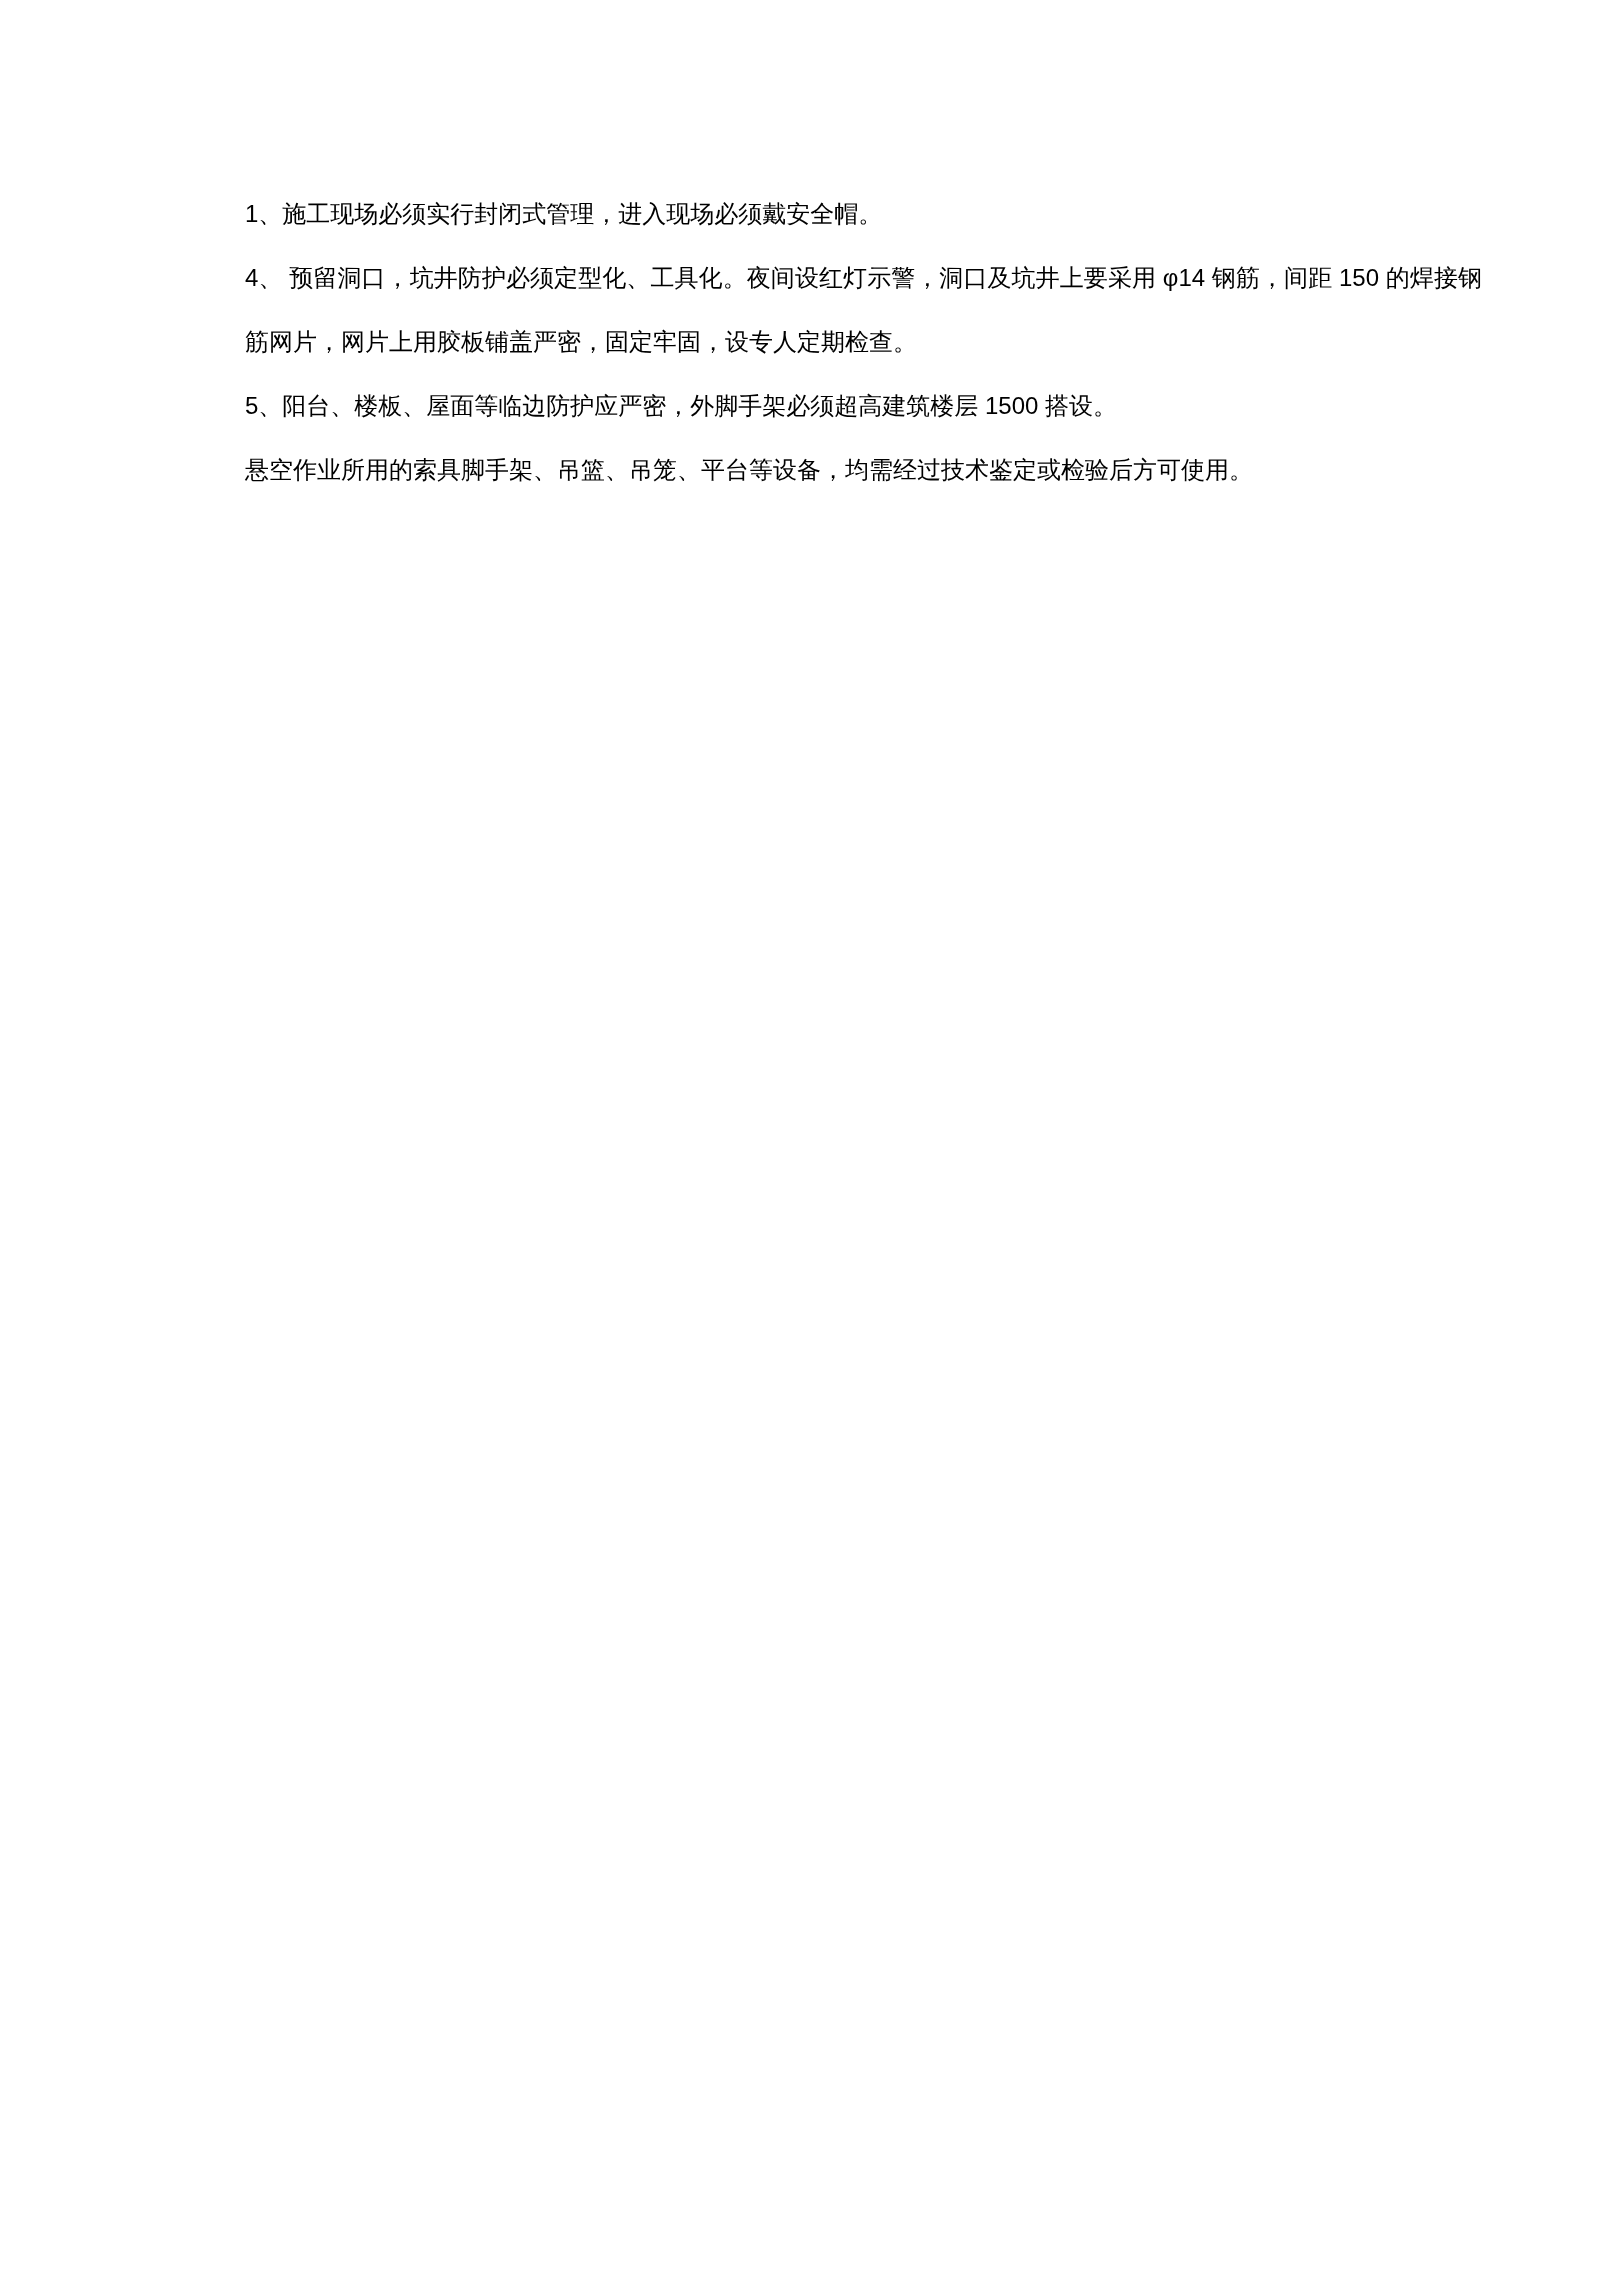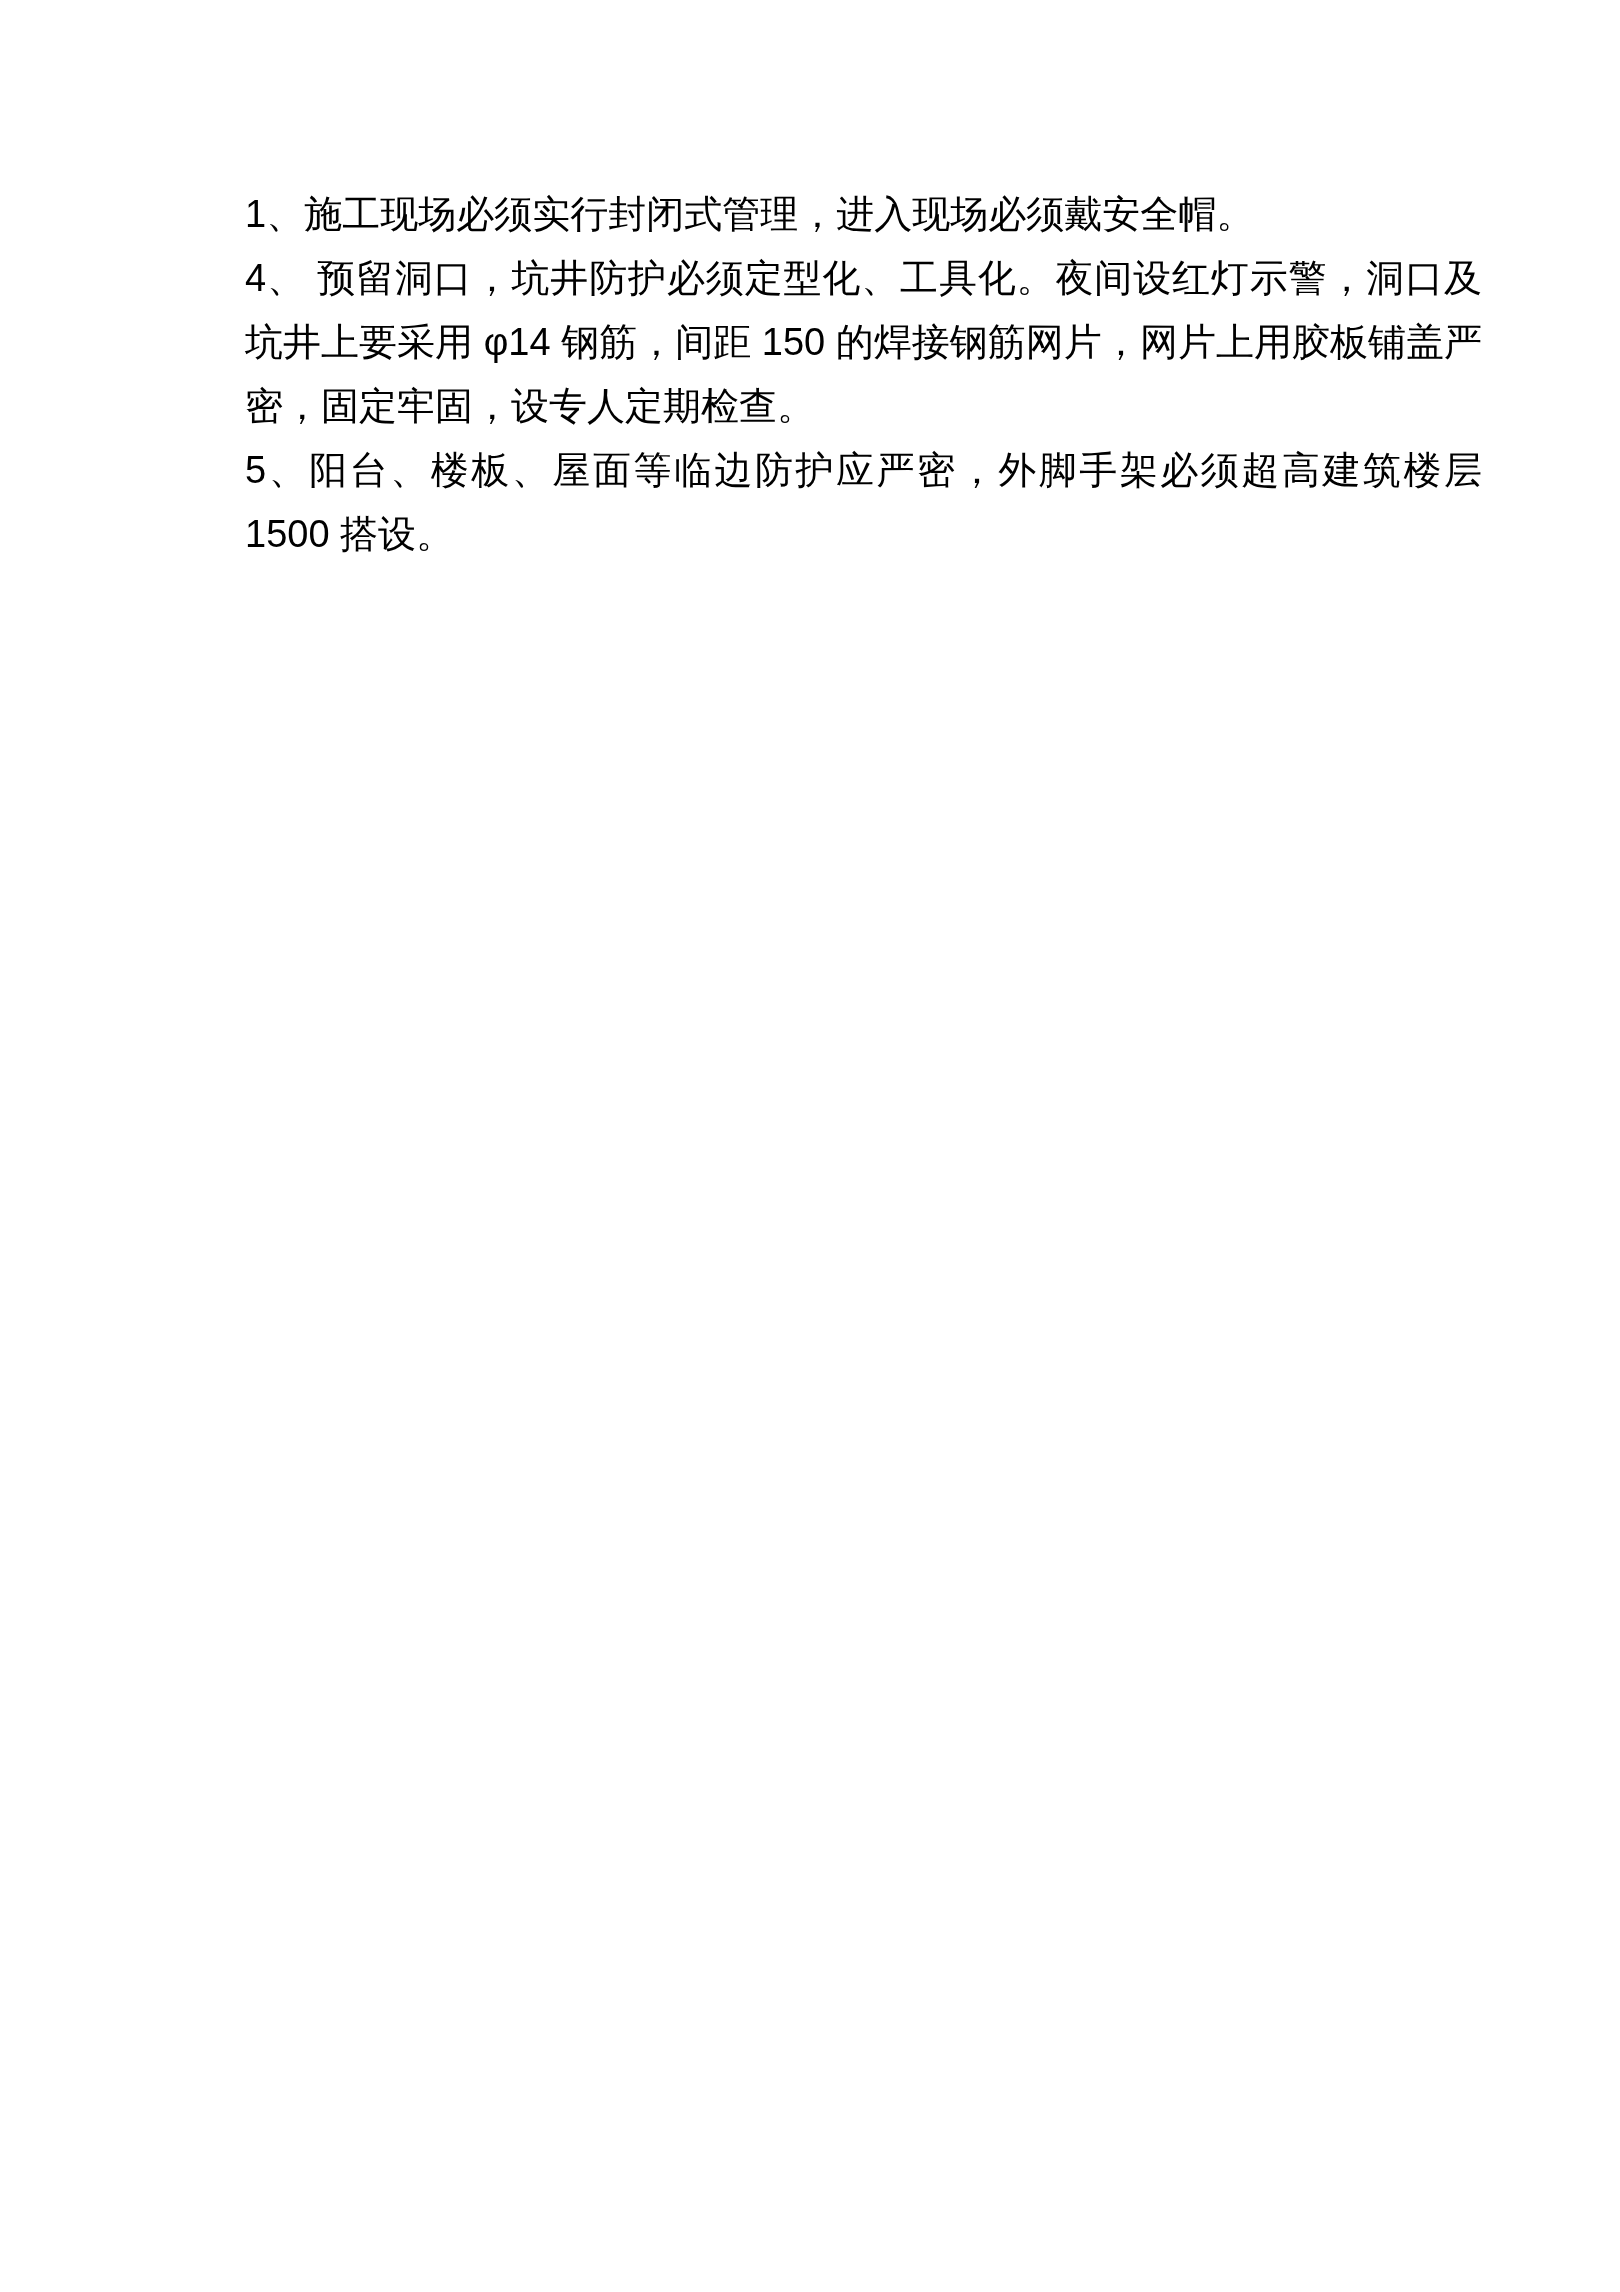--- a/index.html
+++ b/index.html
@@ -21,21 +21,21 @@
     width: 1620px;
     height: 2293px;
     background: #ffffff;
   }
   .doc-body {
     position: absolute;
     left: 245px;
     top: 182px;
     width: 1237px;
     color: #000000;
-    font-size: 38px;
+    font-size: 24px;
     line-height: 64px;
     text-align: justify;
     text-justify: inter-character;
     overflow-wrap: break-word;
   }
   .doc-paragraph {
     margin: 0;
     padding: 0;
   }
   .doc-paragraph.bold {
@@ -43,15 +43,16 @@
   }
 </style>
 </head>
 <body>
 
 <div class="doc-page">
   <div class="doc-body">
     <p class="doc-paragraph">1、施工现场必须实行封闭式管理，进入现场必须戴安全帽。</p>
     <p class="doc-paragraph">4、 预留洞口，坑井防护必须定型化、工具化。夜间设红灯示警，洞口及坑井上要采用 φ14 钢筋，间距 150 的焊接钢筋网片，网片上用胶板铺盖严密，固定牢固，设专人定期检查。</p>
     <p class="doc-paragraph">5、阳台、楼板、屋面等临边防护应严密，外脚手架必须超高建筑楼层 1500 搭设。</p>
+    <p class="doc-paragraph">悬空作业所用的索具脚手架、吊篮、吊笼、平台等设备，均需经过技术鉴定或检验后方可使用。</p>
   </div>
 </div>
 
 
 </body></html>

